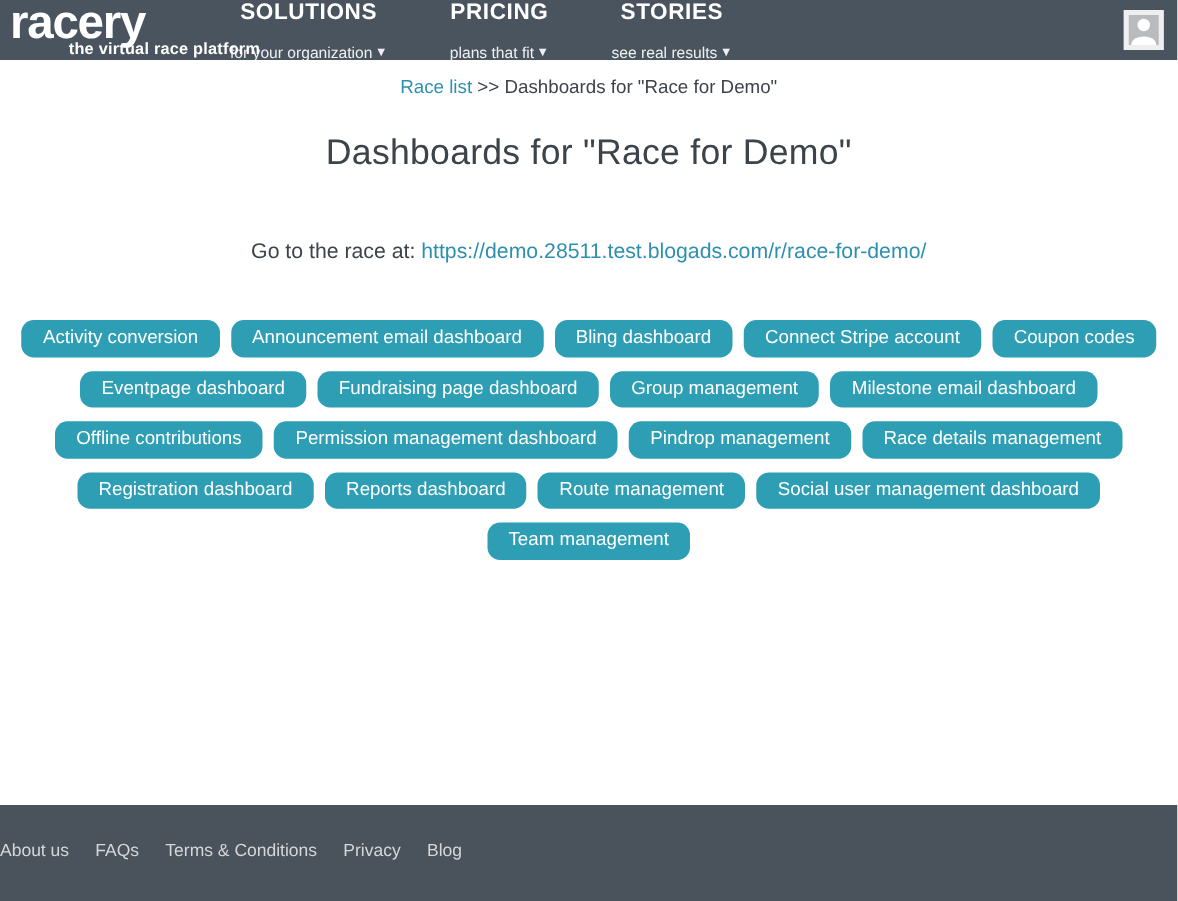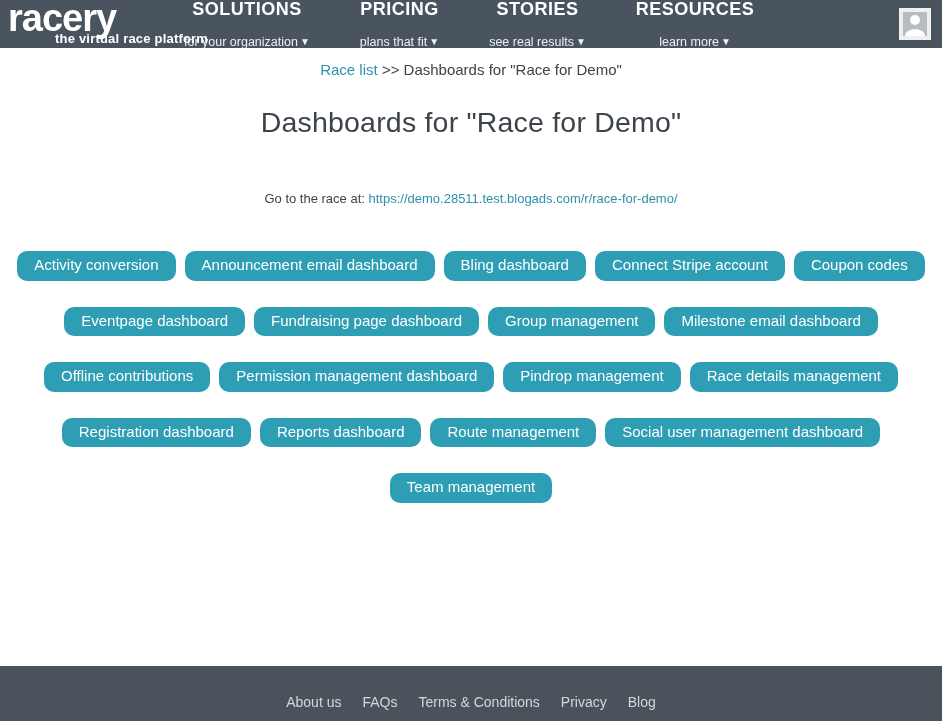--- a/index.html
+++ b/index.html
@@ -101,35 +101,35 @@
     margin-top: 28px;
     text-align: center;
     font-size: 28.5px;
     font-weight: 500;
     color: #3d434a;
     letter-spacing: 0.2px;
   }
   .race-link-line {
     margin-top: 52px;
     text-align: center;
-    font-size: 13px;
+    font-size: 17px;
     color: #3d434a;
   }
   .race-link-line a {
     color: #2e90ae;
     text-decoration: none;
     cursor: pointer;
   }
 
   
   .dash-buttons {
     margin-top: 45px;
     display: flex;
     flex-direction: column;
-    gap: 26px;
+    gap: 11px;
   }
   .btn-row {
     display: flex;
     justify-content: center;
     gap: 9px;
   }
   .dash-btn {
     display: inline-block;
     background: #2d9eb3;
     color: #ffffff;
@@ -138,25 +138,25 @@
     border: none;
     border-radius: 10px;
     padding: 6px 17px 7px;
     cursor: pointer;
     white-space: nowrap;
     line-height: 1.1;
   }
 
   
   .site-footer {
-    height: 55px;
+    height: 77px;
     background: #4a525b;
     flex-shrink: 0;
     display: flex;
-    justify-content: center;
+    justify-content: flex-start;
     align-items: flex-start;
   }
   .footer-links {
     margin-top: 28px;
     display: flex;
     gap: 21px;
   }
   .footer-links a {
     color: #d5d7d9;
     font-size: 14px;
@@ -179,24 +179,20 @@
       <span class="nav-label">SOLUTIONS</span>
       <span class="nav-sublabel"><span>for your organization</span><span class="nav-caret">▼</span></span>
     </div>
     <div class="nav-item">
       <span class="nav-label">PRICING</span>
       <span class="nav-sublabel"><span>plans that fit</span><span class="nav-caret">▼</span></span>
     </div>
     <div class="nav-item">
       <span class="nav-label">STORIES</span>
       <span class="nav-sublabel"><span>see real results</span><span class="nav-caret">▼</span></span>
-    </div>
-    <div class="nav-item">
-      <span class="nav-label">RESOURCES</span>
-      <span class="nav-sublabel"><span>learn more</span><span class="nav-caret">▼</span></span>
     </div>
   </nav>
 
   <div class="avatar-btn">
     <svg width="22" height="24" viewBox="0 0 22 24">
       <circle cx="11" cy="8" r="5" fill="#ffffff"></circle>
       <path d="M1 24 C1 15, 21 15, 21 24 Z" fill="#ffffff"></path>
     </svg>
   </div>
 </header>

